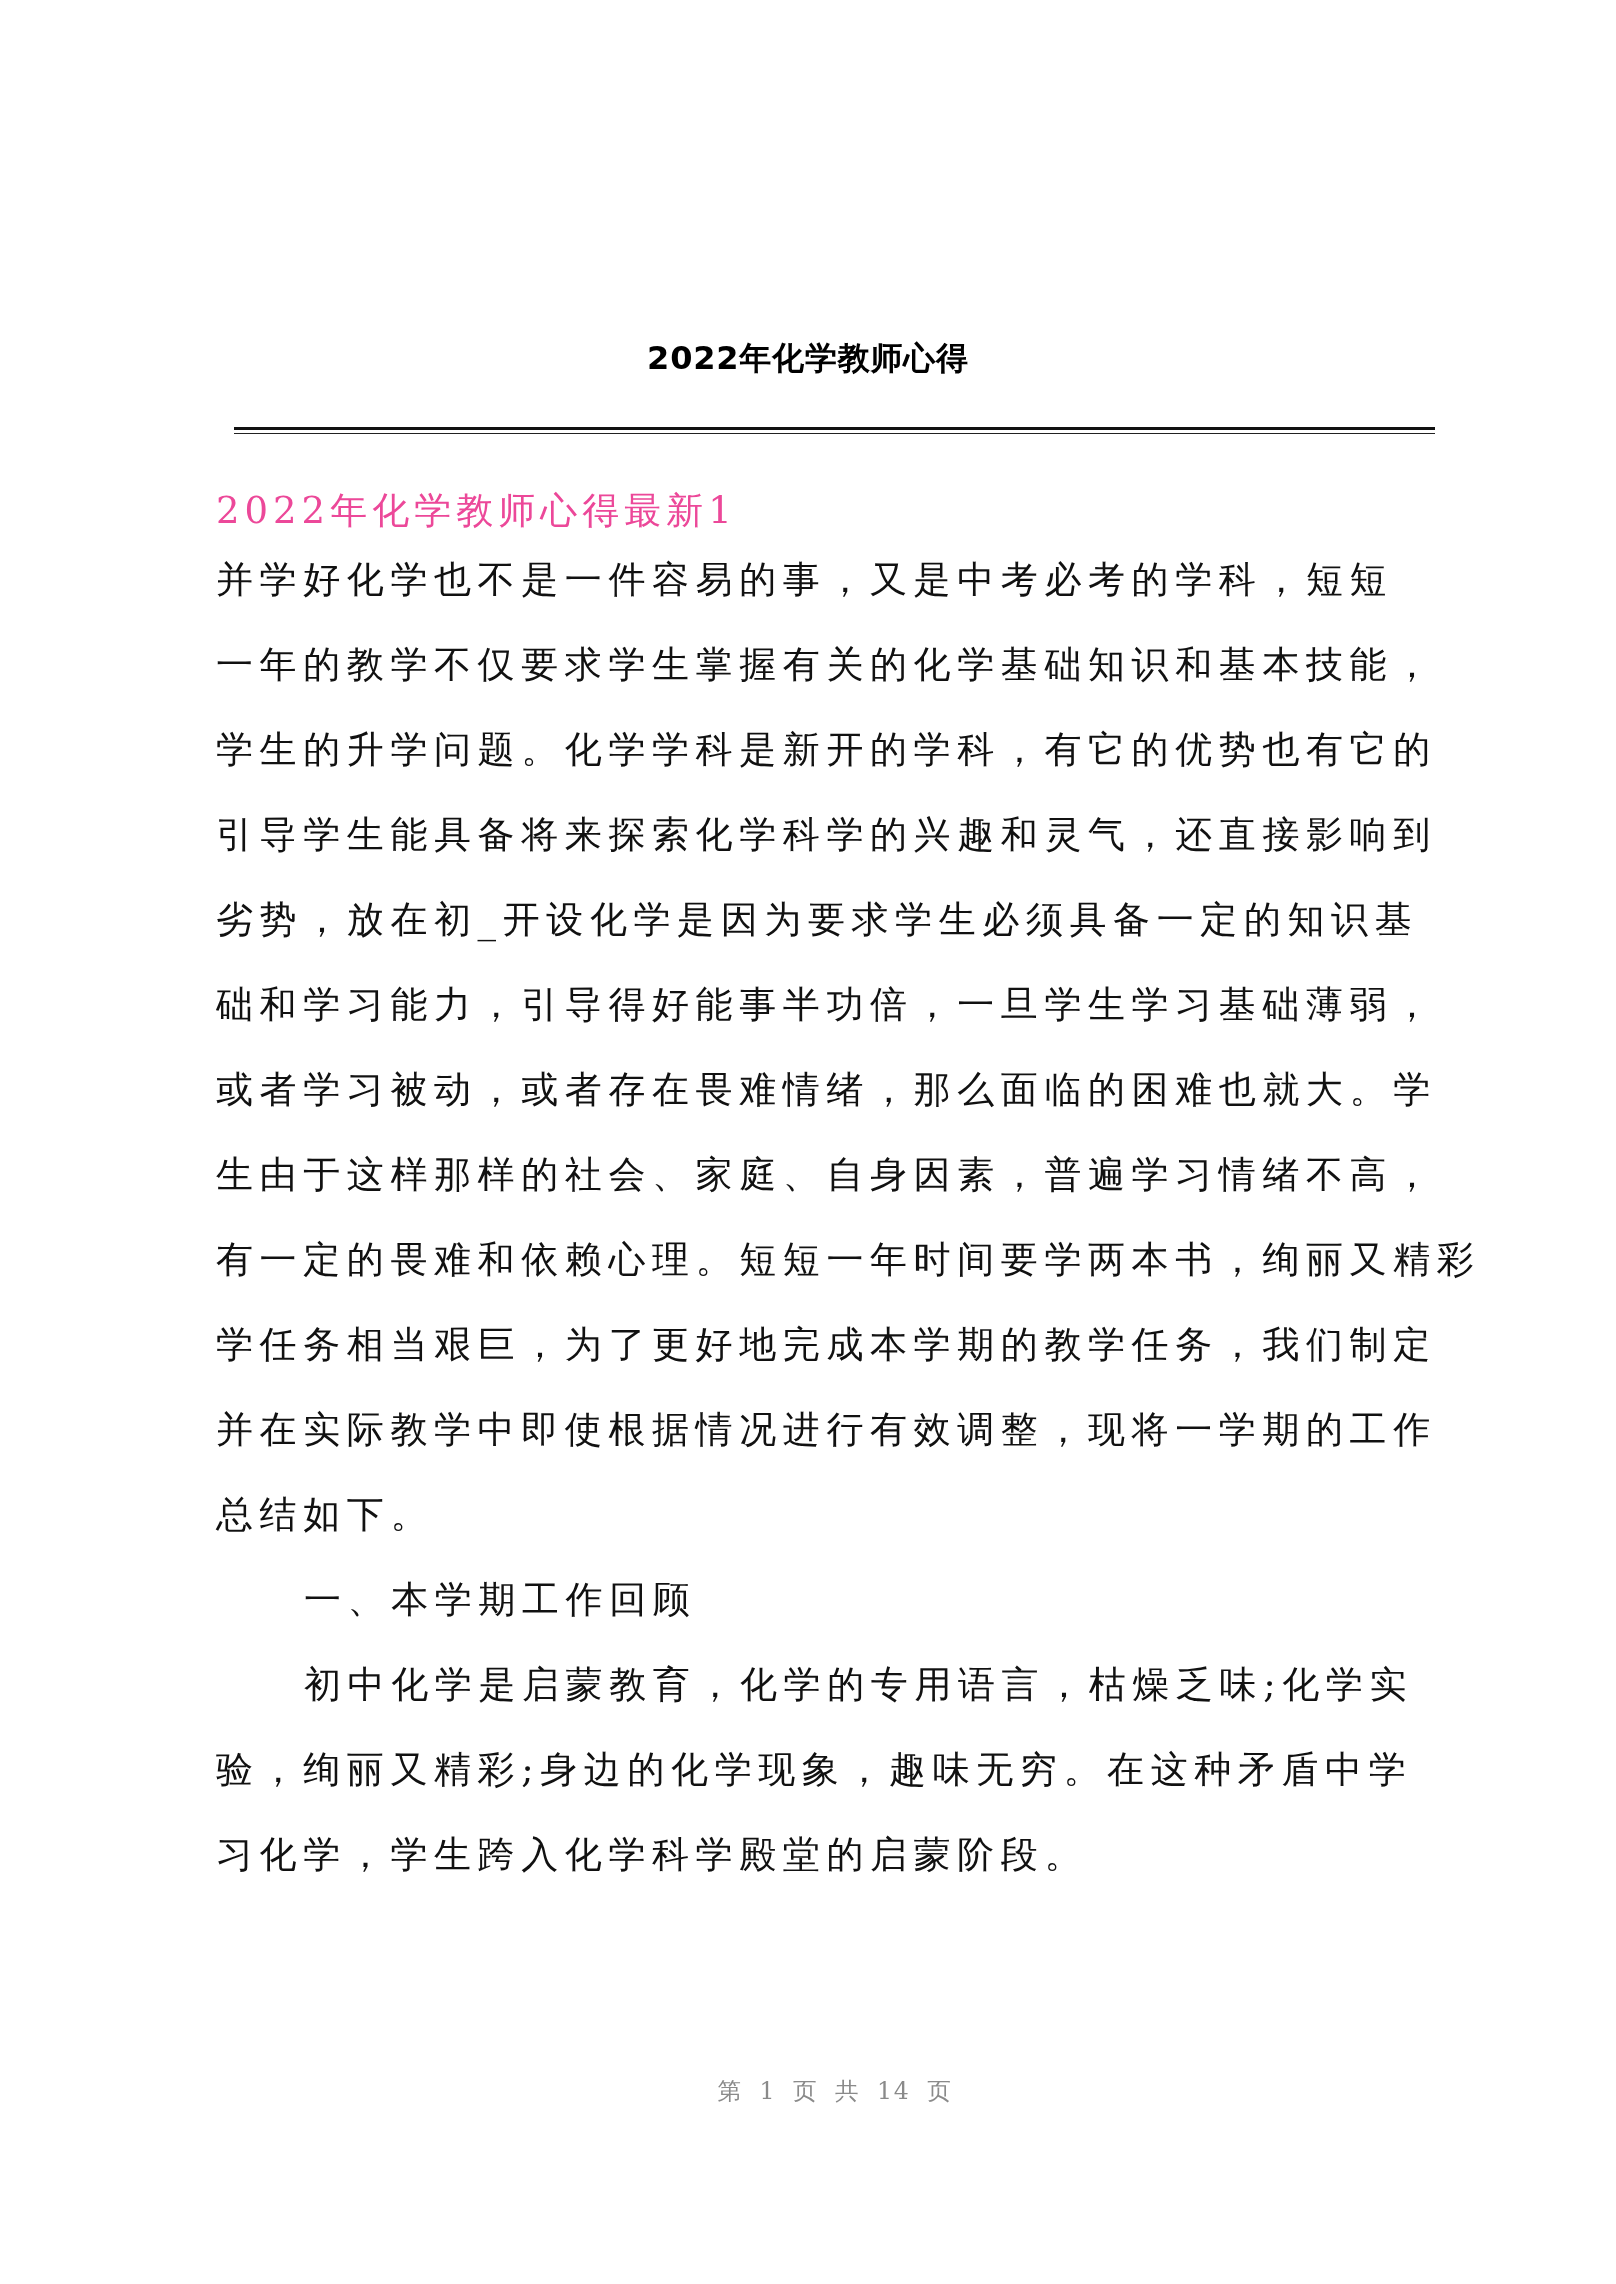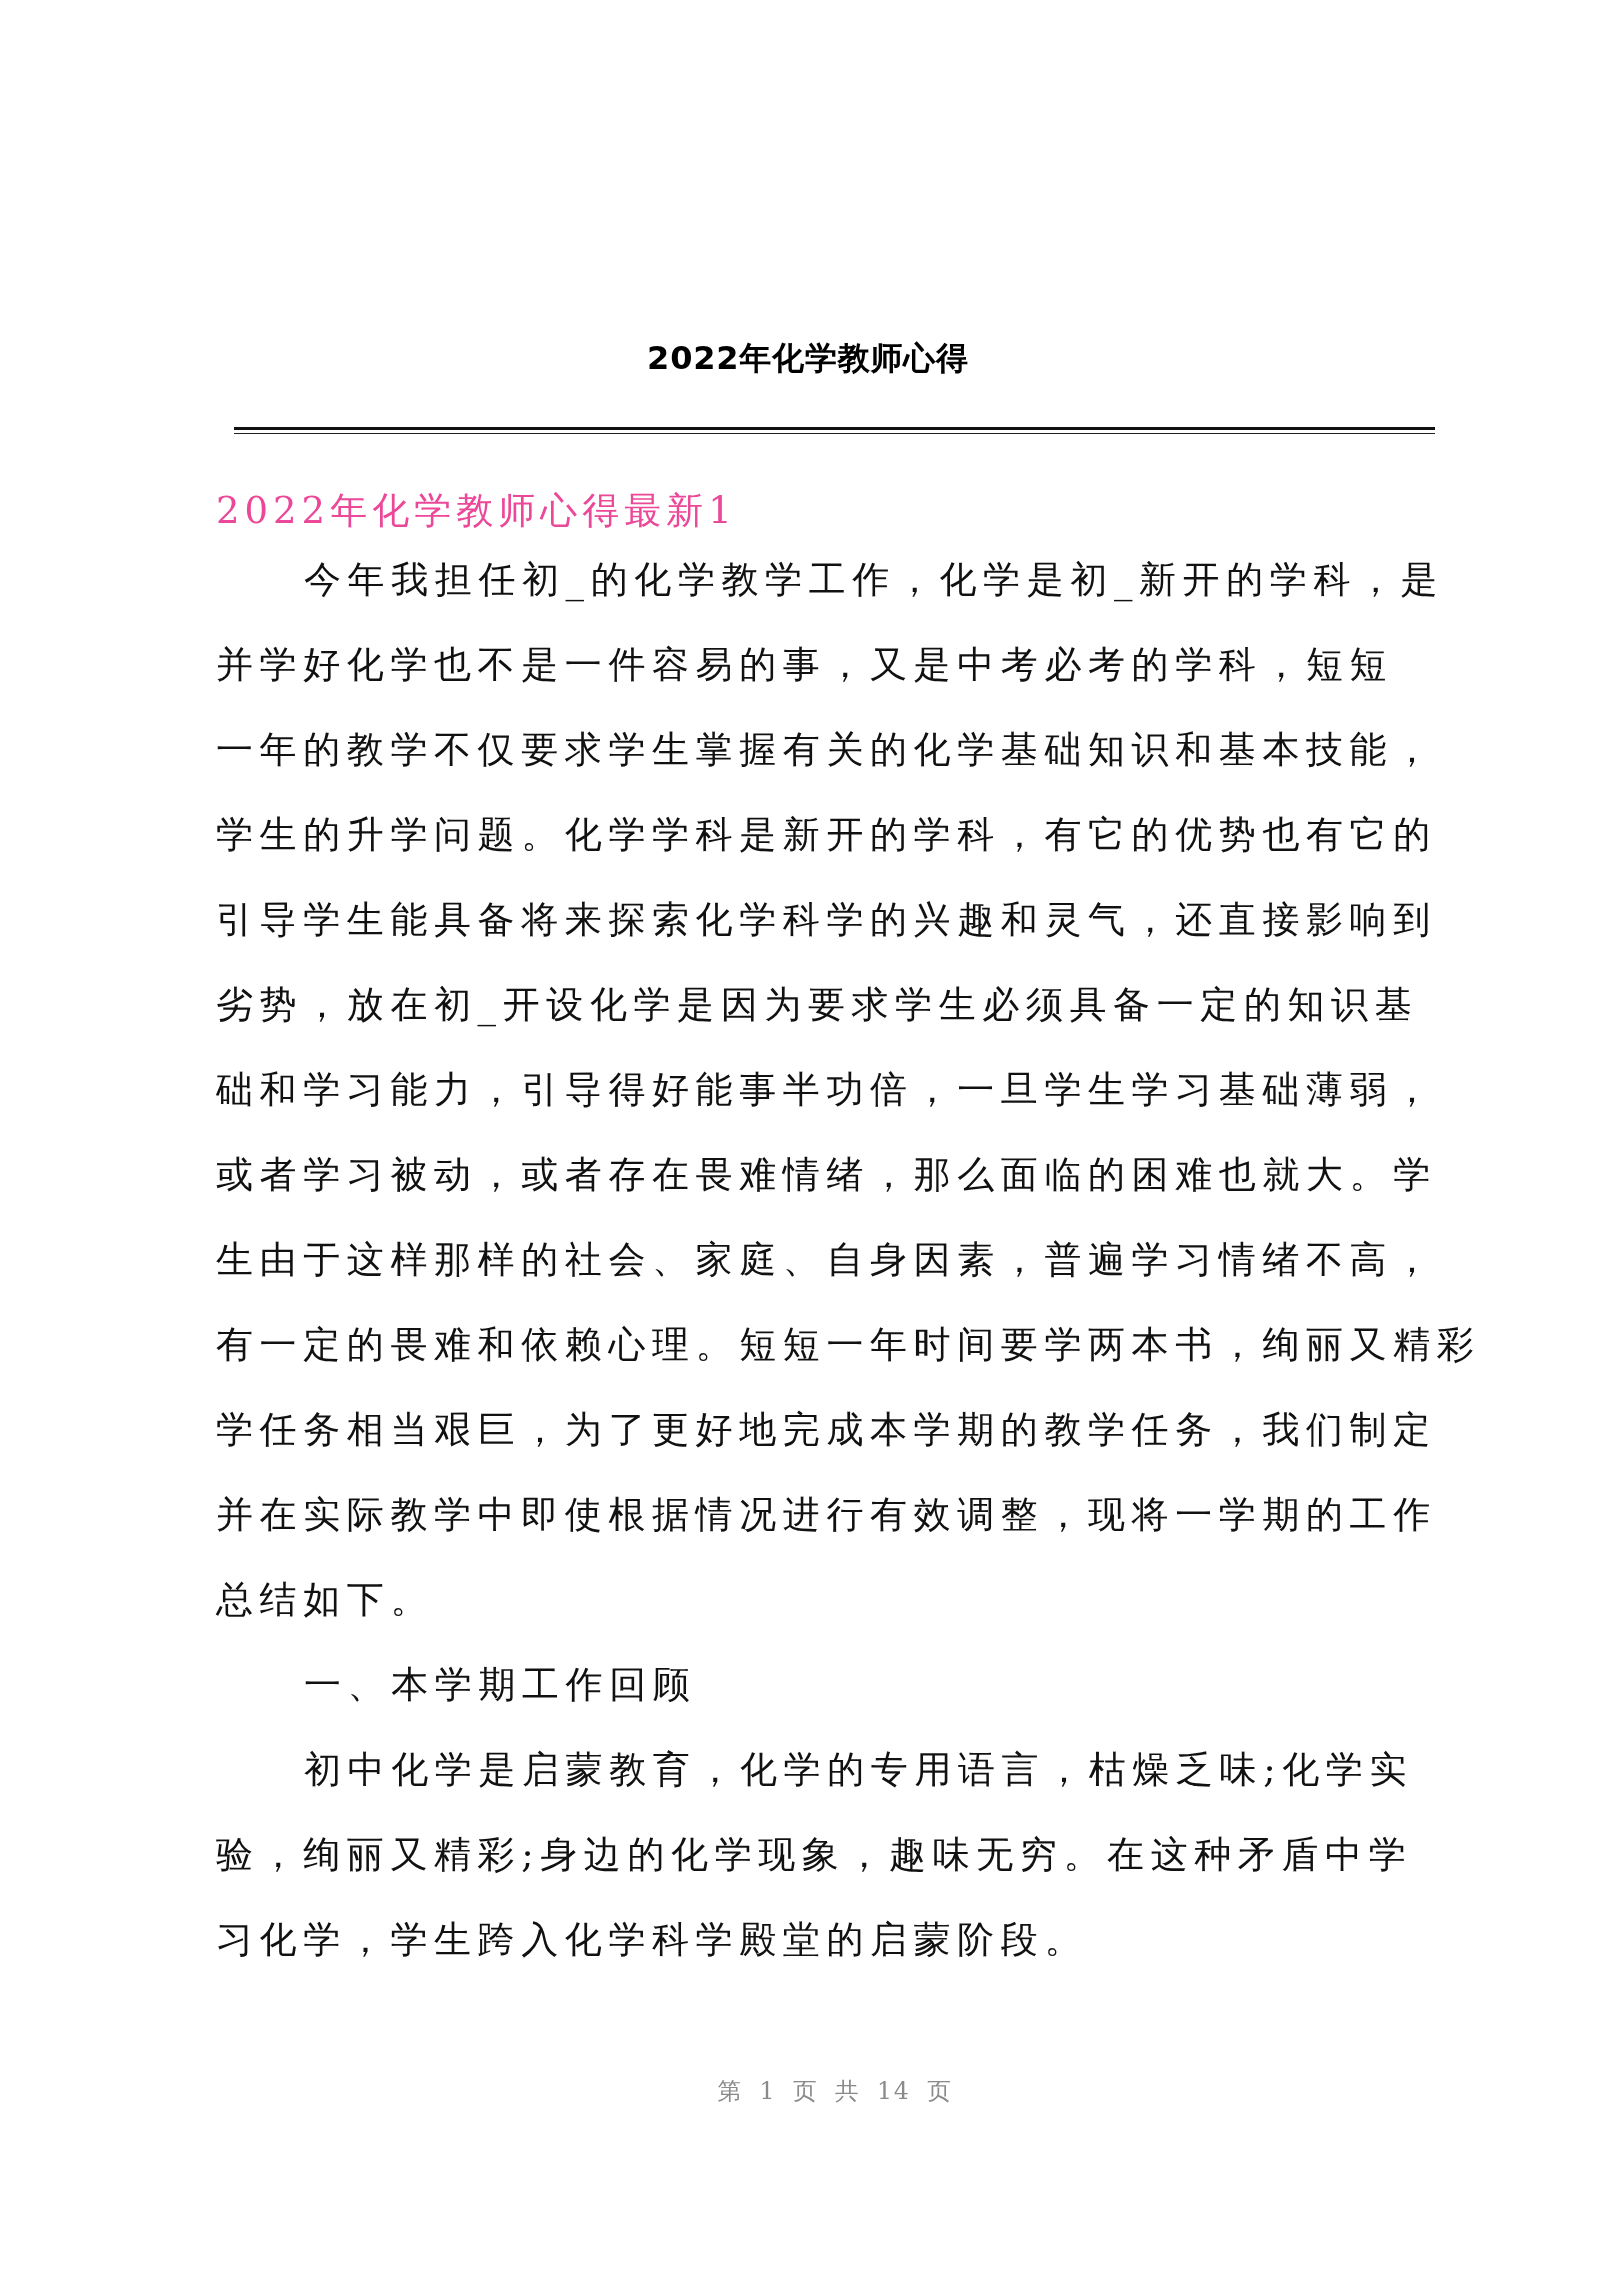--- a/index.html
+++ b/index.html
@@ -102,21 +102,20 @@
 <div class="page">
 
   <div class="doc-title">2022年化学教师心得</div>
 
   <div class="title-rule"></div>
   <div class="title-rule-thin"></div>
 
   <div class="subtitle">2022年化学教师心得最新1</div>
 
   <div class="body-lines">
-    <div class="line indent">今年我担任初_的化学教学工作，化学是初_新开的学科，是</div>
     <div class="line">并学好化学也不是一件容易的事，又是中考必考的学科，短短</div>
     <div class="line">一年的教学不仅要求学生掌握有关的化学基础知识和基本技能，</div>
     <div class="line">学生的升学问题。化学学科是新开的学科，有它的优势也有它的</div>
     <div class="line">引导学生能具备将来探索化学科学的兴趣和灵气，还直接影响到</div>
     <div class="line">劣势，放在初_开设化学是因为要求学生必须具备一定的知识基</div>
     <div class="line">础和学习能力，引导得好能事半功倍，一旦学生学习基础薄弱，</div>
     <div class="line">或者学习被动，或者存在畏难情绪，那么面临的困难也就大。学</div>
     <div class="line">生由于这样那样的社会、家庭、自身因素，普遍学习情绪不高，</div>
     <div class="line">有一定的畏难和依赖心理。短短一年时间要学两本书，绚丽又精彩</div>
     <div class="line">学任务相当艰巨，为了更好地完成本学期的教学任务，我们制定</div>

